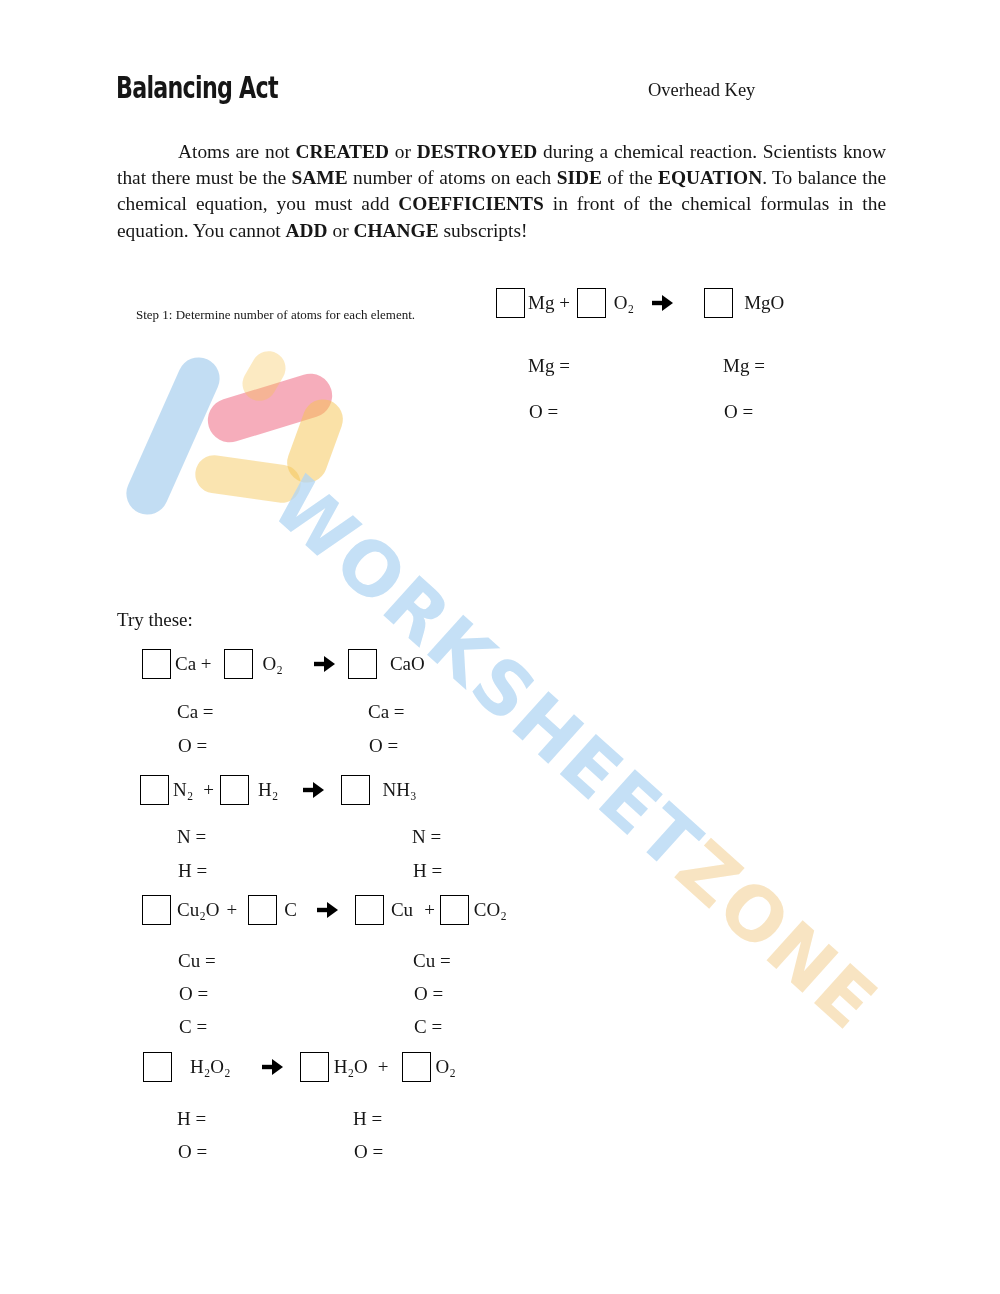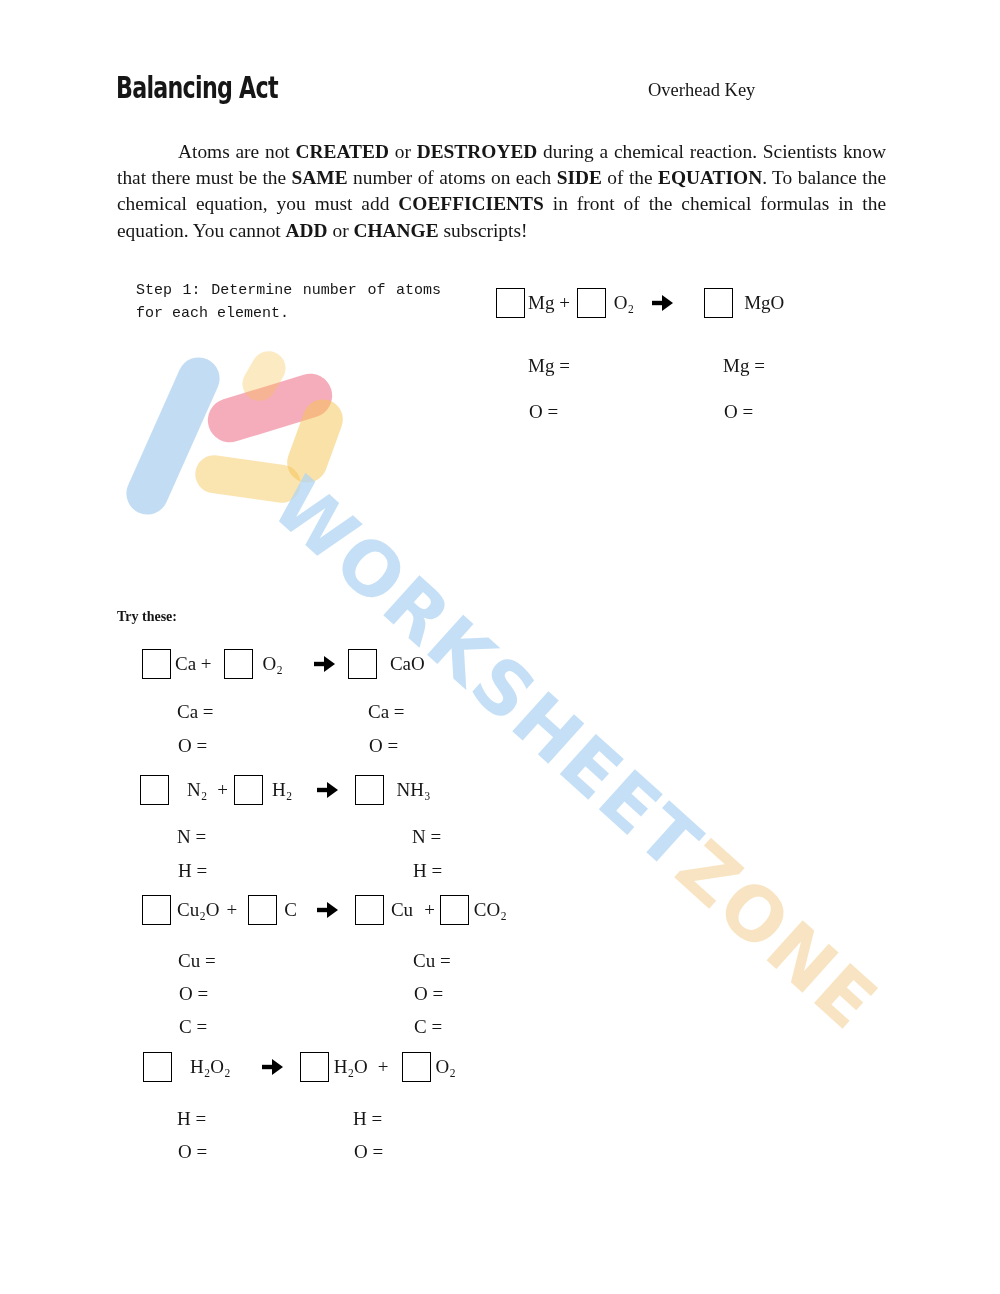--- a/index.html
+++ b/index.html
@@ -18,23 +18,23 @@
            white-space:nowrap;opacity:.75;}
   
   .title{position:absolute;left:116px;top:70px;font-family:"DejaVu Sans",sans-serif;font-weight:bold;
          font-size:30px;letter-spacing:-1px;transform:scaleX(0.74);transform-origin:0 50%;white-space:nowrap;}
   .okey{position:absolute;left:648px;top:80px;font-size:18.5px;}
   
   .intro{position:absolute;left:117px;top:139px;width:769px;margin:0;font-size:19.4px;line-height:26.2px;
          text-align:justify;text-indent:61px;}
   .intro b{font-weight:bold;}
   
-  .steps{position:absolute;left:136px;top:280px;width:305px;font-size:15px;line-height:22.7px;text-align:justify;font-family:Liberation Mono, monospace;}
+  .steps{position:absolute;left:136px;top:304px;width:305px;font-size:13px;line-height:22.7px;text-align:justify;}
   .steps p{margin:0 0 22px 0;}
-  .try{position:absolute;left:117px;top:609px;font-size:14px;font-weight:bold;}
+  .try{position:absolute;left:117px;top:609px;font-size:19px;font-weight:normal;}
   
   .eq{position:absolute;display:flex;align-items:center;font-size:19px;height:32px;}
   .cbox{display:inline-block;width:27px;height:28px;border:1.7px solid #000;flex:none;background:transparent;}
   .term{white-space:pre;}
   .cnt{position:absolute;font-size:19px;}
   .arrow{display:inline-flex;align-items:center;flex:none;}
   .arrow svg{display:block;}
   
   .footer{position:absolute;left:0;top:1215px;width:100%;text-align:center;font-style:italic;font-size:17.5px;}
   .fgap{margin-left:16px;}
@@ -95,21 +95,21 @@
     <span class="cbox" style="margin-left:13px"></span>
     <span class="term" style="margin-left:13px">CaO</span>
   </div>
   <span class="cnt" style="left:177px;top:701px">Ca =</span>
   <span class="cnt" style="left:368px;top:701px">Ca =</span>
   <span class="cnt" style="left:178px;top:735px">O =</span>
   <span class="cnt" style="left:369px;top:735px">O =</span>
 
   <div class="eq" style="left:140px;top:774px">
     <span class="cbox"></span>
-    <span class="term" style="margin-left:18px">N₂</span>
+    <span class="term" style="margin-left:4px">N₂</span>
     <span class="term" style="margin-left:10px">+</span>
     <span class="cbox" style="margin-left:6px"></span>
     <span class="term" style="margin-left:9px">H₂</span>
     <span class="arrow" style="margin-left:25px">
         <svg width="21" height="16" viewBox="0 0 21 16">
           <rect x="0" y="5.8" width="12" height="4.4" fill="#000"></rect>
           <path d="M10 0 L21 8 L10 16 Z" fill="#000"></path>
         </svg>
       </span>
     <span class="cbox" style="margin-left:17px"></span>

